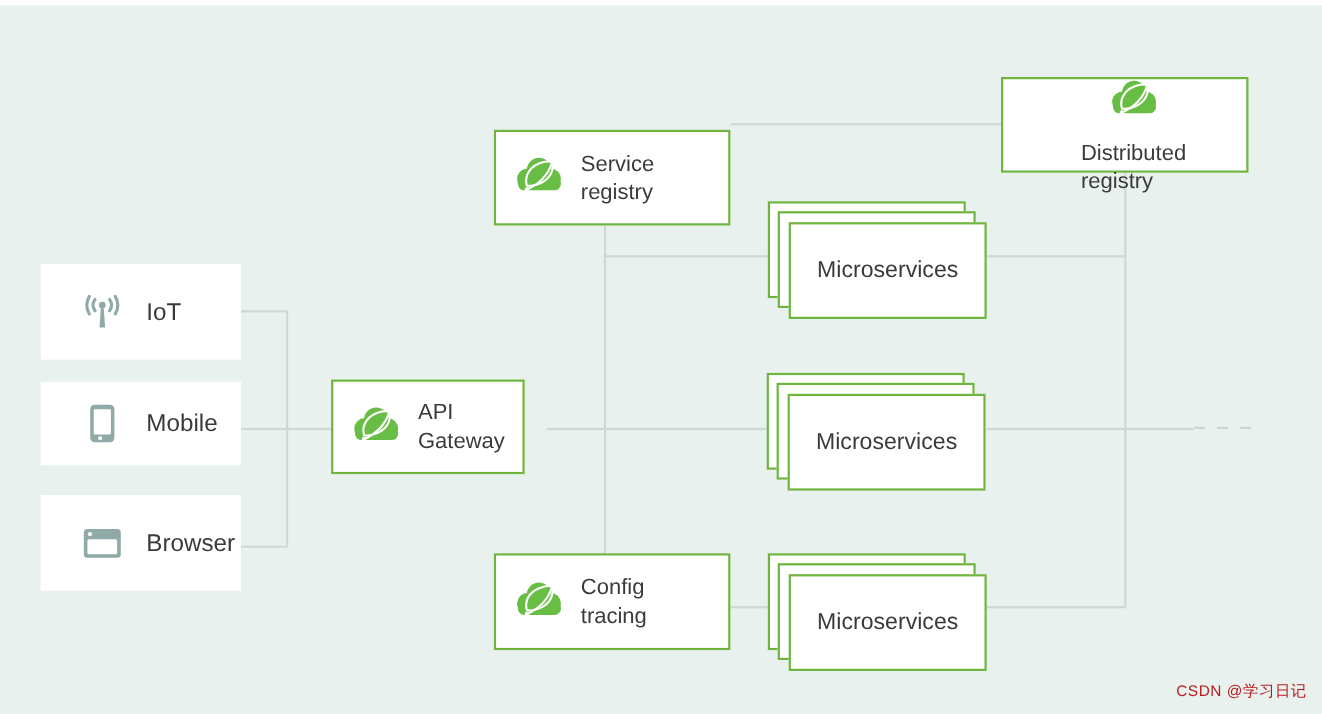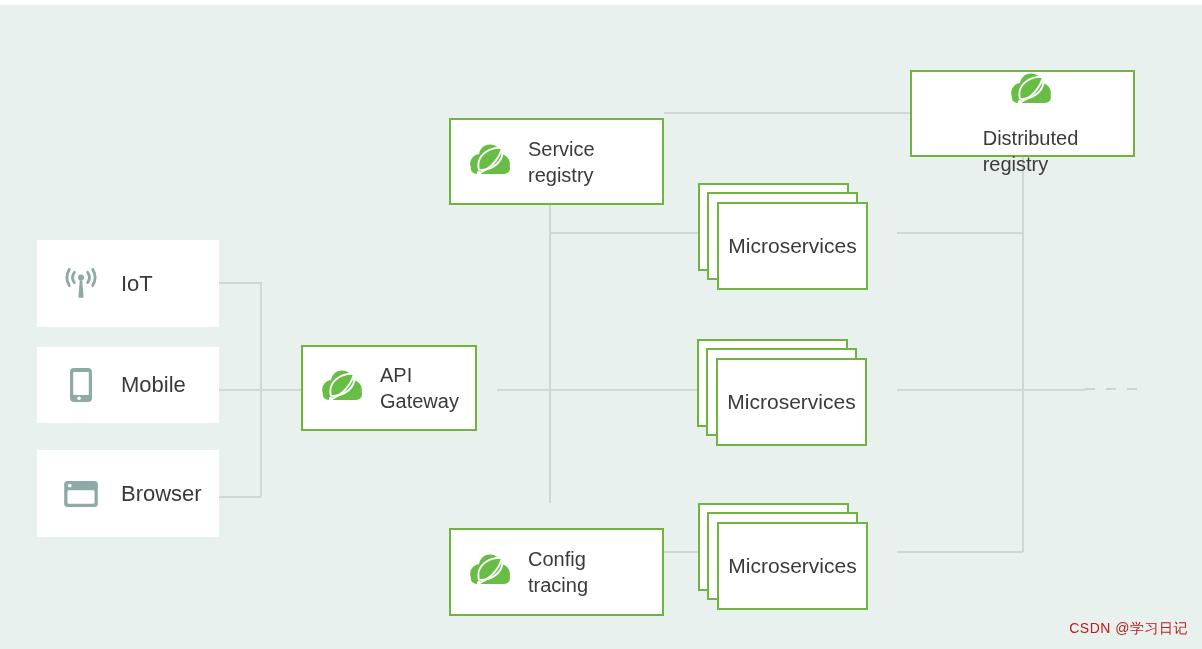--- a/index.html
+++ b/index.html
@@ -10,35 +10,35 @@
   }
   .top-strip{position:absolute;left:0;top:0;width:1202px;height:5px;background:#fdfefe;}
   
   .hline{position:absolute;height:1.5px;background:#cfd8d5;z-index:1;}
   .vline{position:absolute;width:1.5px;background:#cfd8d5;z-index:1;}
   .dline{position:absolute;height:2px;z-index:1;
     background:repeating-linear-gradient(90deg,#ccd5d3 0 10px,transparent 10px 21px);}
   
   .client-box{
     position:absolute;background:#ffffff;z-index:2;
-    display:flex;align-items:center;padding-left:25px;gap:21px;box-sizing:border-box;
+    display:flex;align-items:center;padding-left:37px;gap:21px;box-sizing:border-box;
   }
   .client-label{font-size:22px;font-weight:500;color:#3a3a3a;}
   .icon-slot{width:38px;display:flex;justify-content:center;align-items:center;flex:0 0 38px;}
   
   .spring-box{
     position:absolute;background:#ffffff;border:2px solid #6eb43f;z-index:2;
     display:flex;align-items:center;padding-left:16px;gap:15px;box-sizing:border-box;
   }
   .spring-label{font-size:20px;font-weight:500;color:#3a3a3a;line-height:26px;}
   .spring-label span{display:block;}
   
   .stack{position:absolute;width:199px;height:107px;z-index:2;}
   .card{
-    position:absolute;width:151px;height:88px;background:#ffffff;
+    position:absolute;width:180px;height:88px;background:#ffffff;
     border:2px solid #6eb43f;box-sizing:border-box;
   }
   .card.c1{left:0;top:0;}
   .card.c2{left:9px;top:9px;}
   .card.c3{left:19px;top:19px;display:flex;align-items:center;justify-content:center;}
   .stack-label{font-size:21px;font-weight:500;color:#3a3a3a;}
   .watermark{
     position:absolute;right:14px;top:620px;z-index:3;
     font-size:14px;color:#b91c1c;letter-spacing:0.5px;
   }
@@ -161,21 +161,21 @@
           <circle cx="12" cy="36.5" r="2.7" fill="#ffffff"></circle>
         </g>
       </svg>
     </span>
     <span class="spring-label">
       <span>API</span>
       <span>Gateway</span>
     </span>
   </div>
 
-  <div class="spring-box" style="left:449px;top:528px;width:215px;height:88px;align-items:center;">
+  <div class="spring-box" style="left:449px;top:503px;width:215px;height:88px;align-items:center;">
     <span>
       <svg width="46" height="34" viewBox="0 0 62 46">
         <g fill="#68bd45">
           <circle cx="17" cy="28" r="13"></circle>
             <circle cx="31" cy="17" r="15"></circle>
           <circle cx="45" cy="28" r="13"></circle>
             <rect x="5" y="26" width="53" height="16" rx="8"></rect>
         </g>
         <g transform="rotate(-14 31 22)">
           <path d="M13 32 C13 18 24 9 40 9 C44.5 9 48 10 50 12 C50 25 39 34 23 34 C19 34 15.5 33.3 13 32 Z" fill="#68bd45" stroke="#ffffff" stroke-width="2.6" stroke-linejoin="round"></path>

